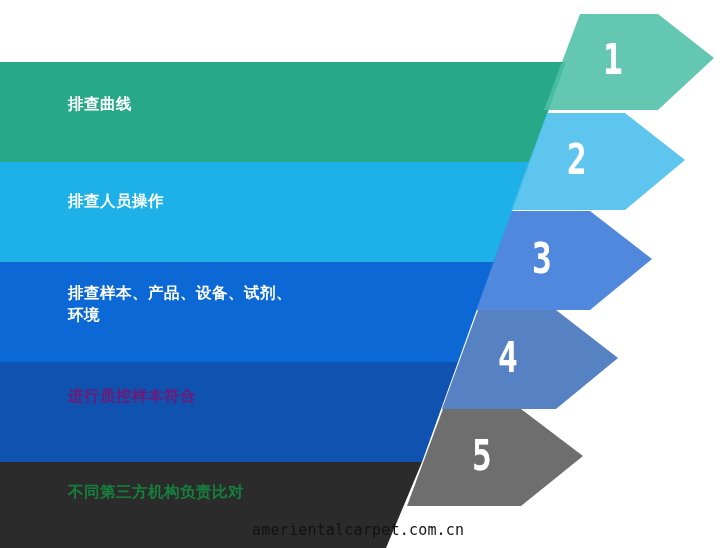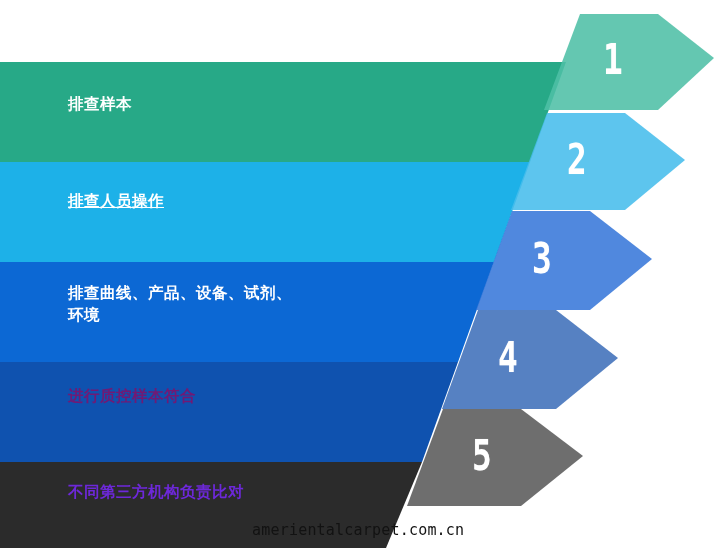--- a/index.html
+++ b/index.html
@@ -71,26 +71,26 @@
   </svg>
 
   <svg class="layer" viewBox="0 0 728 548" preserveAspectRatio="none" aria-hidden="true">
     <polygon opacity="0.88" points="580,14 658,14 714,58 658,110 544,110" fill="#4fbfa6"></polygon>
     <polygon opacity="0.88" points="547,113 625,113 685,160 625,210 511,210" fill="#47bdec"></polygon>
     <polygon opacity="0.88" points="512,211 590,211 652,259 590,310 476,310" fill="#3878da"></polygon>
     <polygon opacity="0.88" points="478,310 556,310 618,358 556,409 442,409" fill="#3f6fba"></polygon>
     <polygon opacity="0.88" points="443,409 521,409 583,456 521,506 407,506" fill="#5a5a5a"></polygon>
   </svg>
 
-  <div class="band-label" style="left: 68px; top: 93px; color: rgb(255, 255, 255);">排查样本</div>
-  <div class="band-label" style="left: 68px; top: 190px; color: rgb(255, 255, 255); text-decoration: underline;">排查人员操作</div>
-  <div class="band-label" style="left: 68px; top: 282px; color: rgb(255, 255, 255);">排查曲线、产品、设备、试剂、
+  <div class="band-label" style="left: 68px; top: 93px; color: rgb(255, 255, 255);">排查曲线</div>
+  <div class="band-label" style="left: 68px; top: 190px; color: rgb(255, 255, 255);">排查人员操作</div>
+  <div class="band-label" style="left: 68px; top: 282px; color: rgb(255, 255, 255);">排查样本、产品、设备、试剂、
 环境</div>
   <div class="band-label" style="left: 68px; top: 385px; color: #701a75;">进行质控样本符合</div>
-  <div class="band-label" style="left: 68px; top: 481px; color: #6d28d9;">不同第三方机构负责比对</div>
+  <div class="band-label" style="left: 68px; top: 481px; color: #15803d;">不同第三方机构负责比对</div>
 
   <div class="step-number" style="left: 603px; top: 39px; color: rgb(255, 255, 255);">1</div>
   <div class="step-number" style="left: 567px; top: 139px; color: rgb(255, 255, 255);">2</div>
   <div class="step-number" style="left: 532px; top: 238px; color: rgb(255, 255, 255);">3</div>
   <div class="step-number" style="left: 498px; top: 337px; color: rgb(255, 255, 255);">4</div>
   <div class="step-number" style="left: 472px; top: 435px; color: rgb(255, 255, 255);">5</div>
 
   <div class="watermark" style="left: 252px; top: 521px; color: rgb(18, 18, 18);">amerientalcarpet.com.cn</div>
 
 </div>

